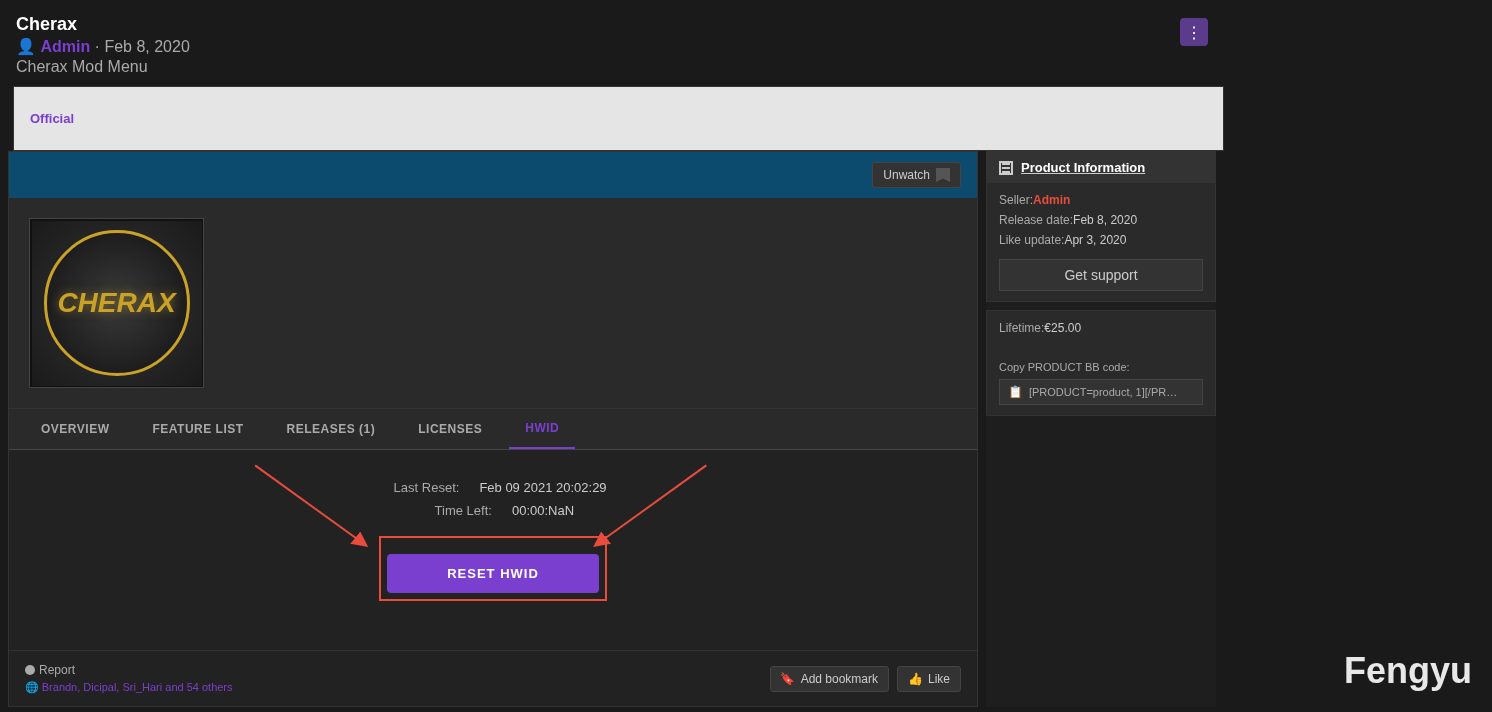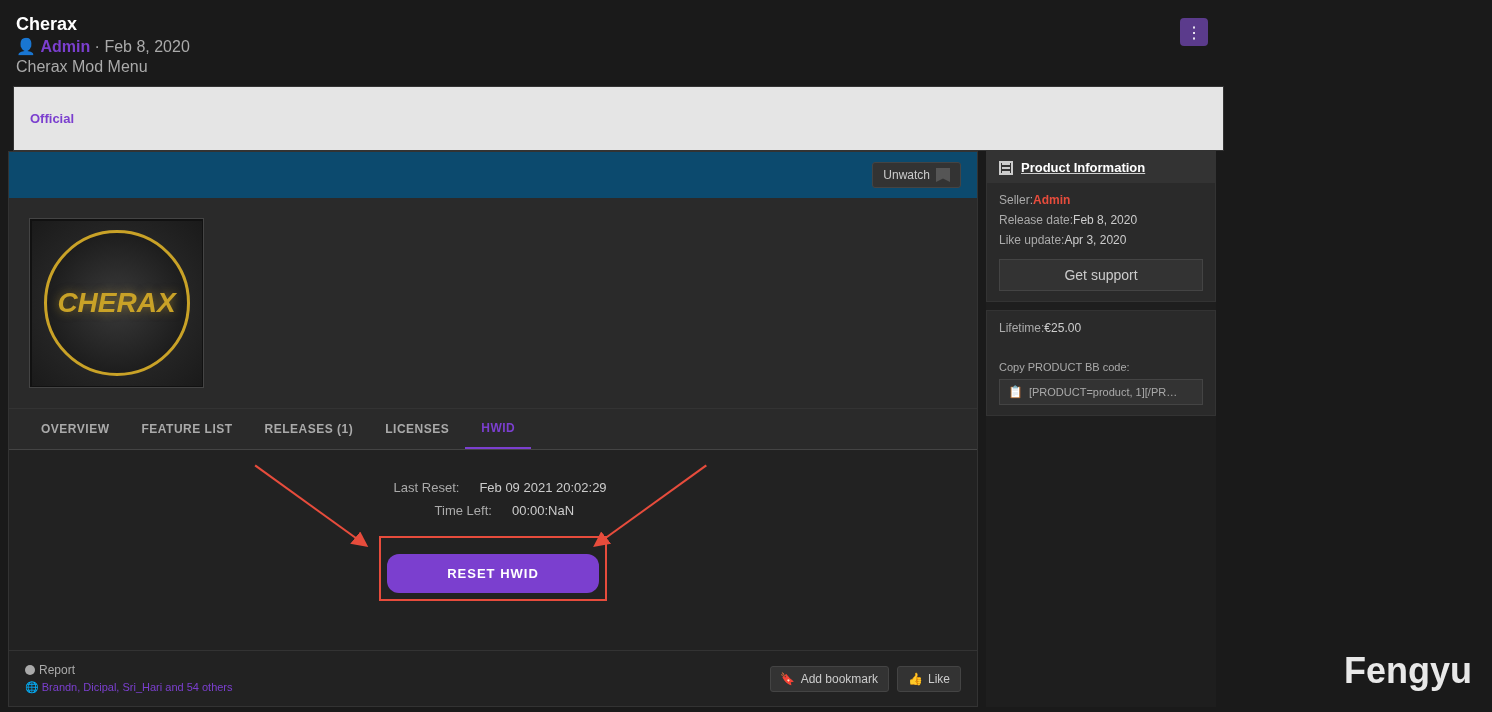--- a/index.html
+++ b/index.html
@@ -135,21 +135,21 @@
       z-index: 1;
     }
 
     
     .tabs-bar {
       background: #2a2a2a;
       border-bottom: 1px solid #444;
       display: flex;
       align-items: center;
       padding: 0 16px;
-      gap: 0;
+      gap: 11px;
     }
     .tab-item {
       padding: 12px 16px;
       color: #aaa;
       font-size: 12px;
       font-weight: bold;
       cursor: pointer;
       text-transform: uppercase;
       letter-spacing: 0.5px;
     }
@@ -187,21 +187,21 @@
     }
     .reset-hwid-btn {
       background: #7b3fcf;
       border: none;
       color: #fff;
       font-size: 13px;
       font-weight: bold;
       padding: 12px 60px;
       cursor: pointer;
       letter-spacing: 1px;
-      border-radius: 12px;
+      border-radius: 4px;
       margin-top: 10px;
       border: 2px solid #e74c3c;
     }
 
     
     .content-footer {
       padding: 12px 16px;
       border-top: 1px solid #333;
       display: flex;
       justify-content: space-between;

